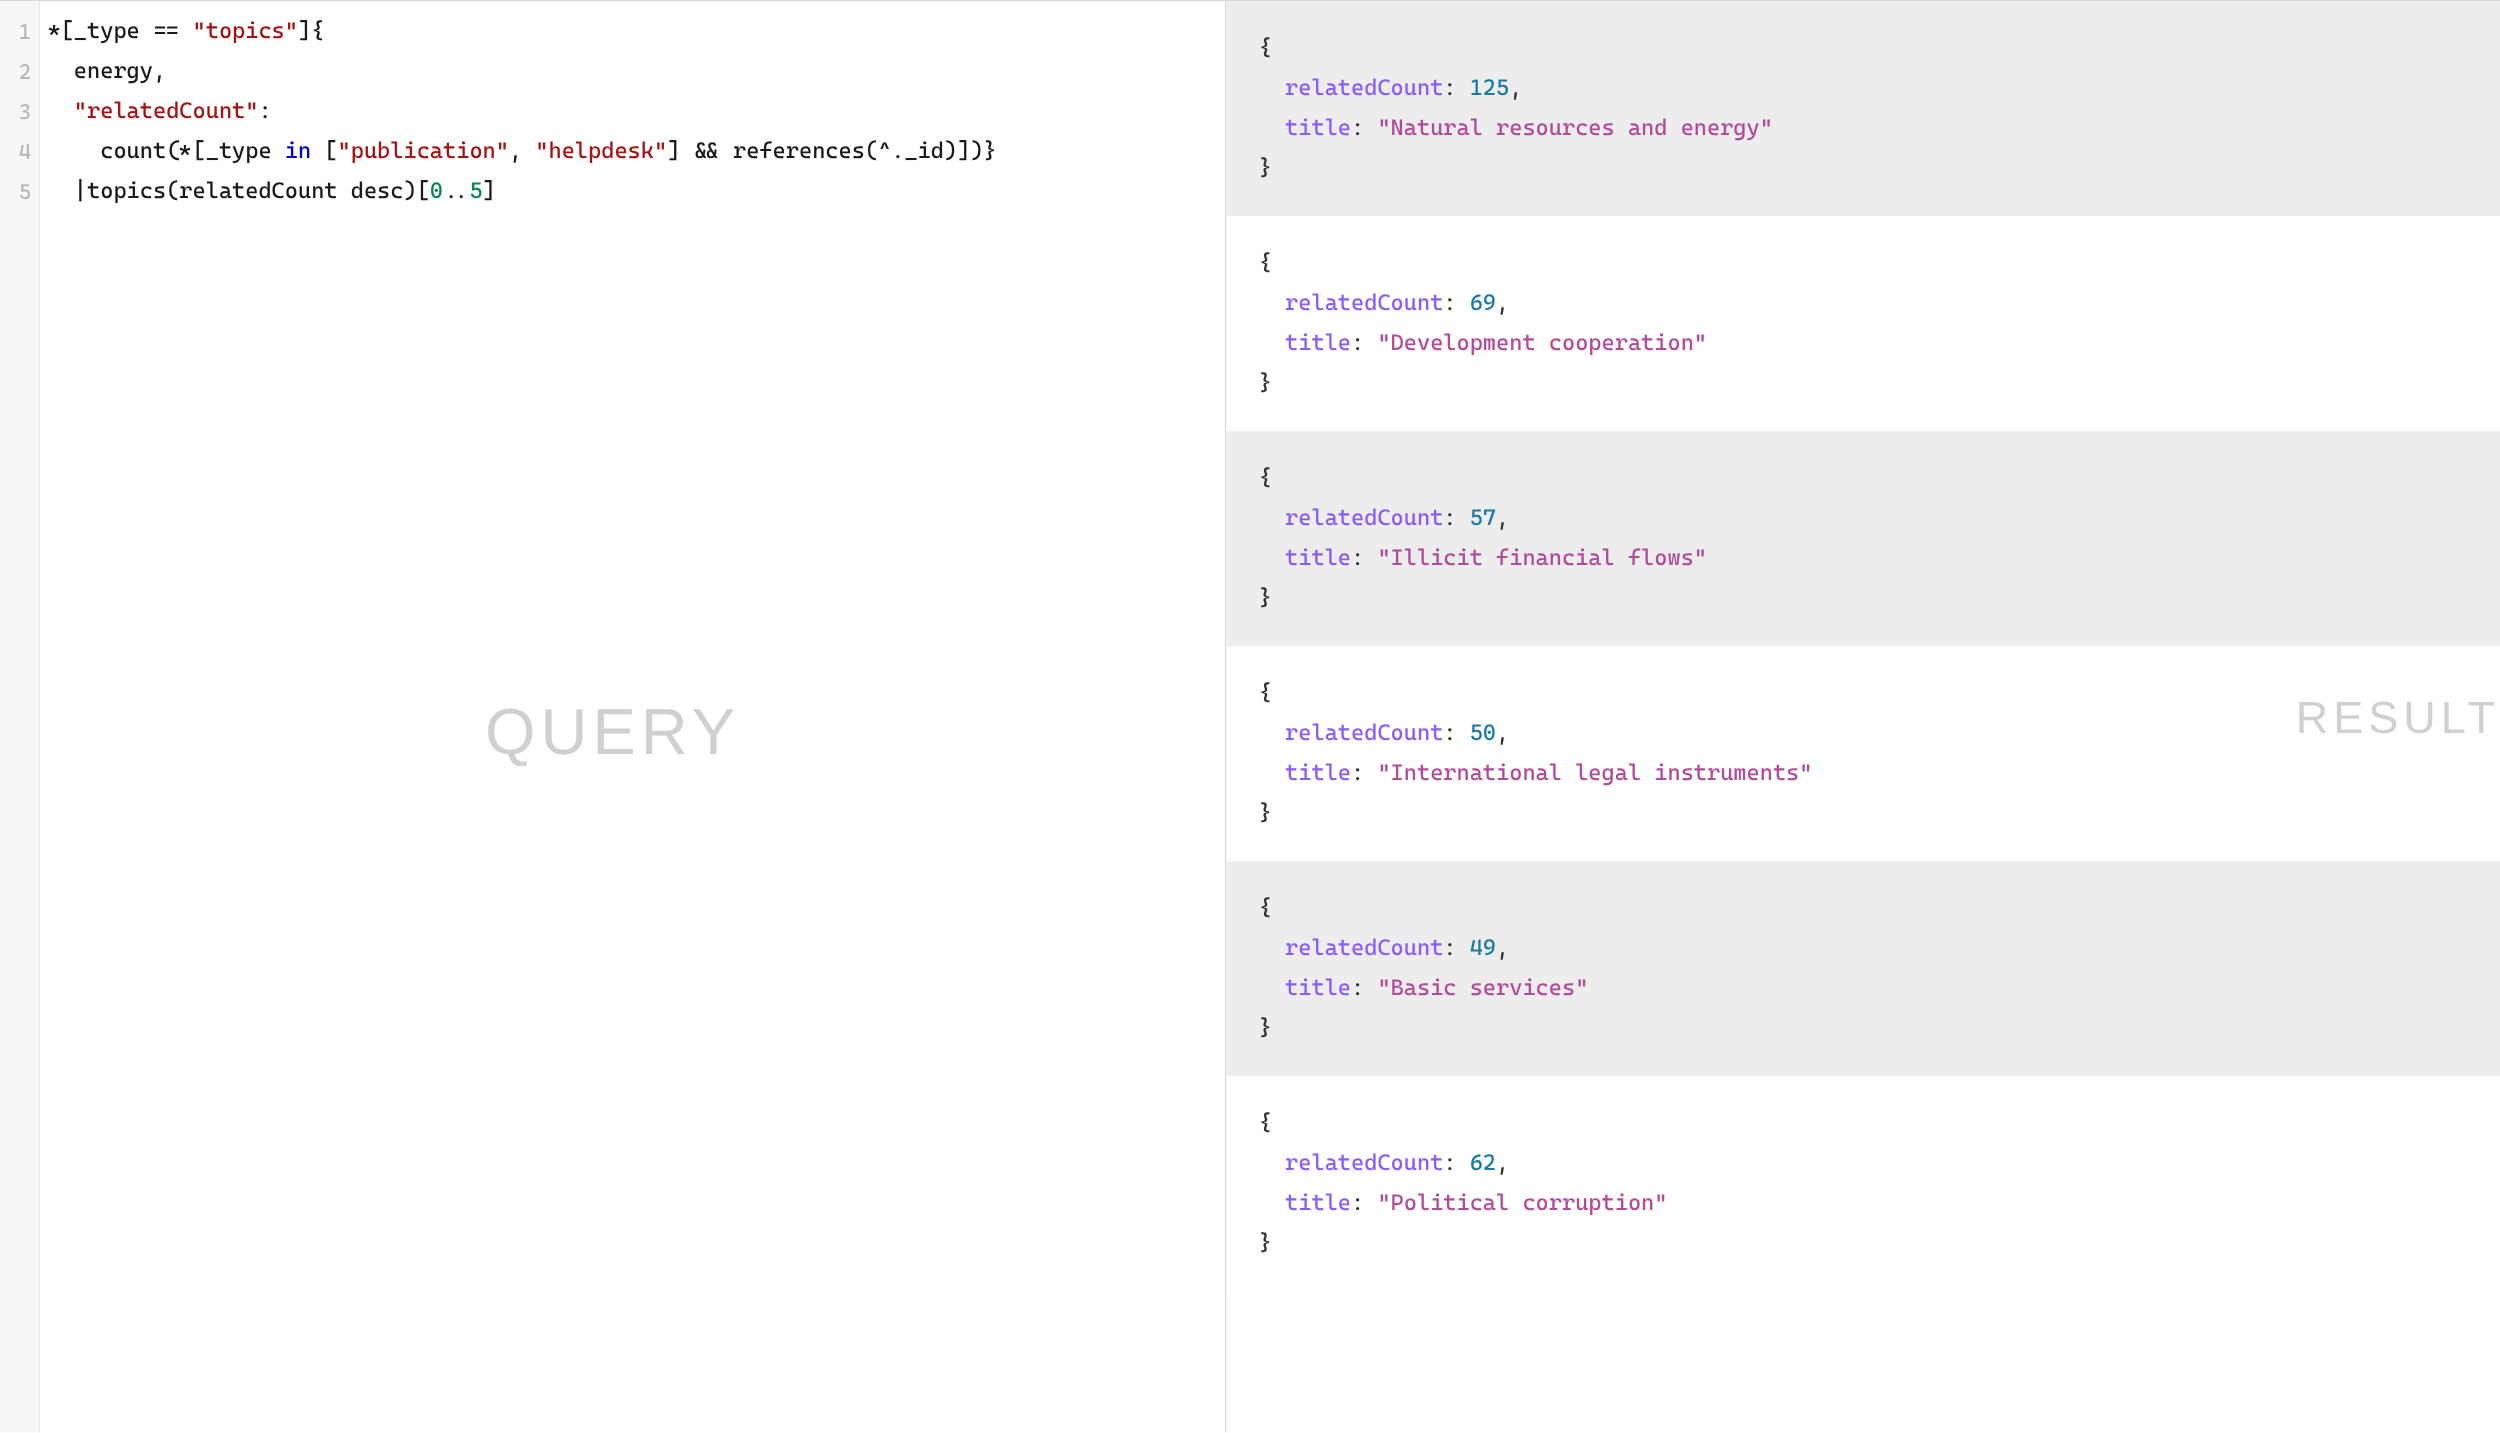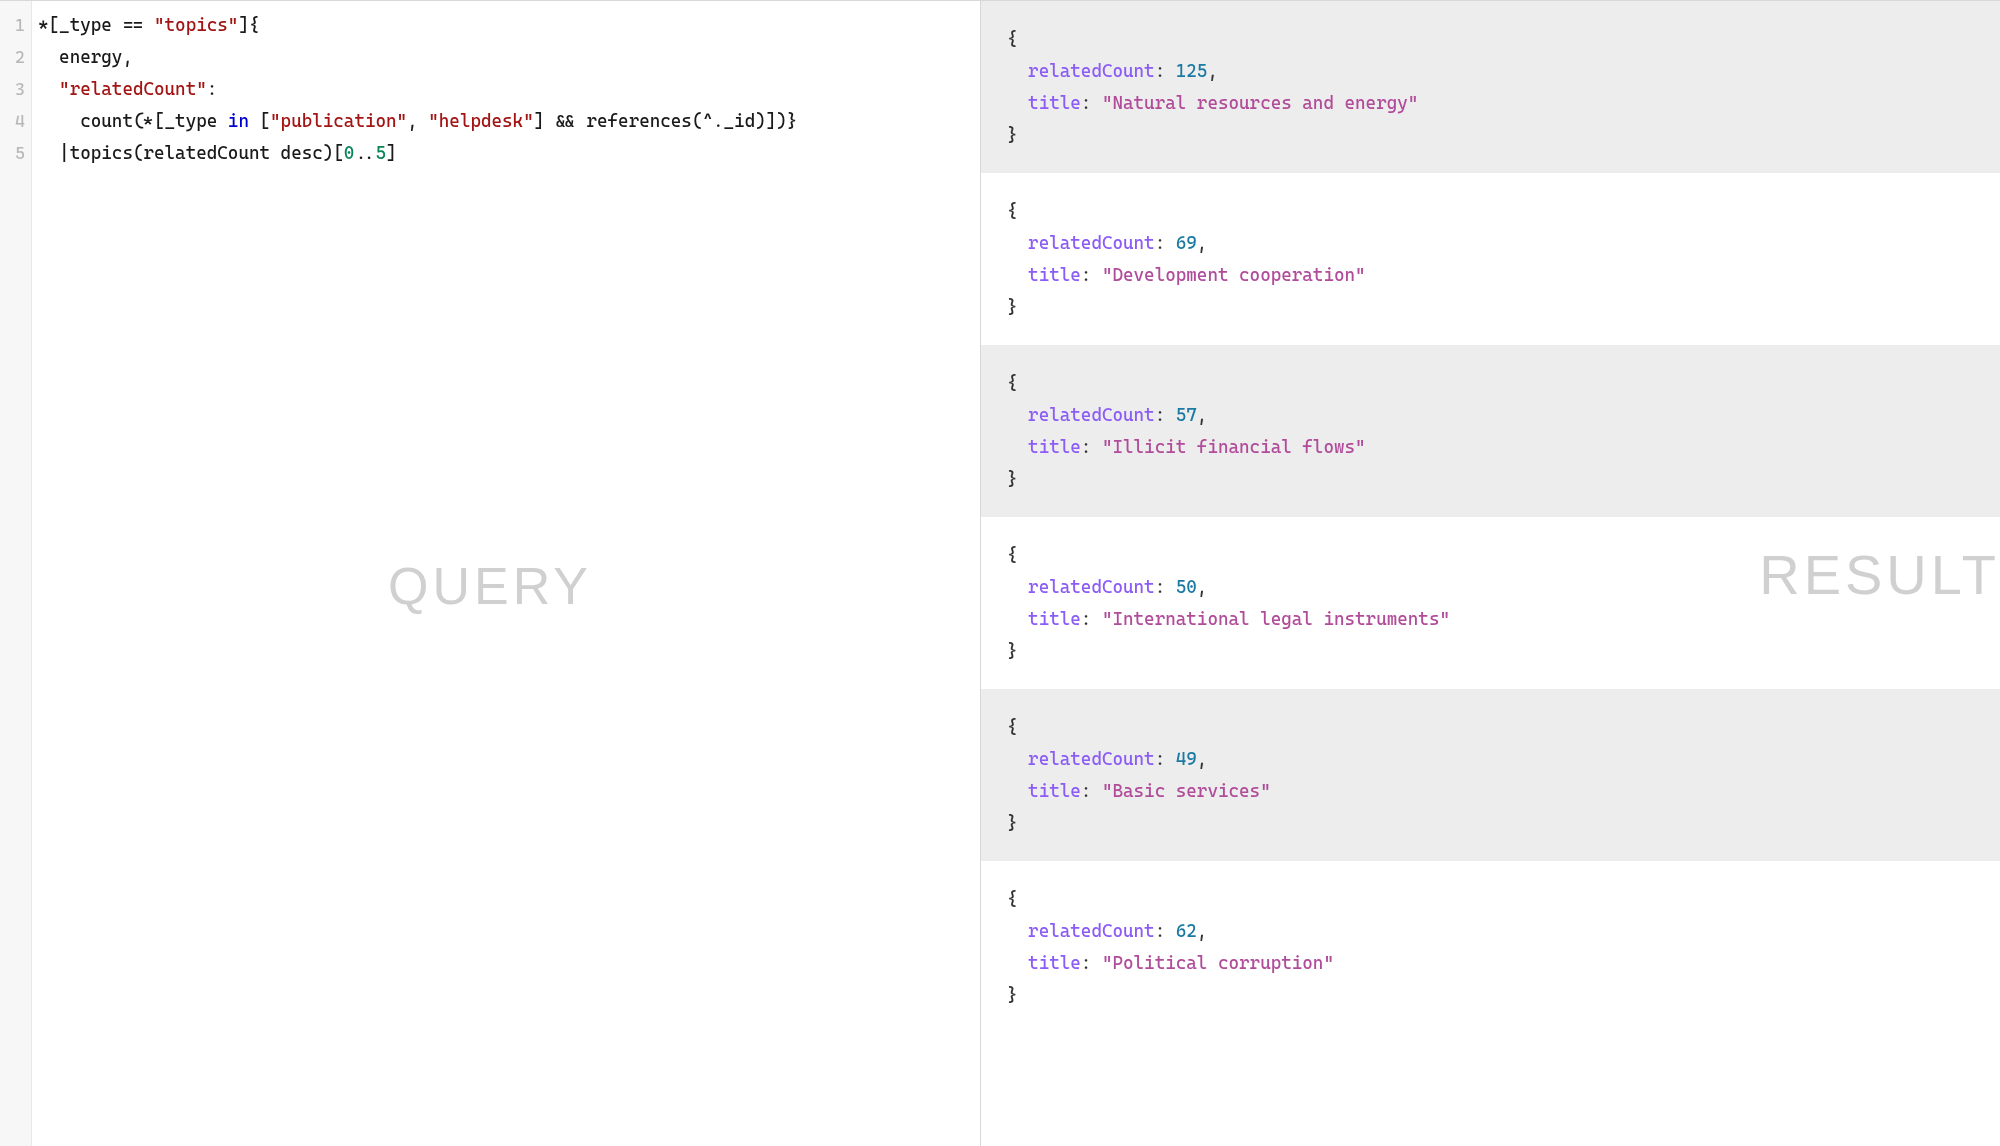--- a/index.html
+++ b/index.html
@@ -76,21 +76,21 @@
   border-top: 1px solid #d8d8d8;
 }
 
 .panel-label-result {
   position: absolute;
   right: 0;
   top: 50%;
   transform: translateY(-50%);
   font-family: -apple-system, BlinkMacSystemFont, "Segoe UI", Helvetica, Arial, sans-serif;
   font-weight: 300;
-  font-size: 56px;
+  font-size: 36px;
   letter-spacing: 4px;
   color: #d0d0d0;
   pointer-events: none;
 }
 
 .result-item {
   padding: 22px 26px;
   line-height: 32px;
   white-space: pre;
   font-size: 18px;

